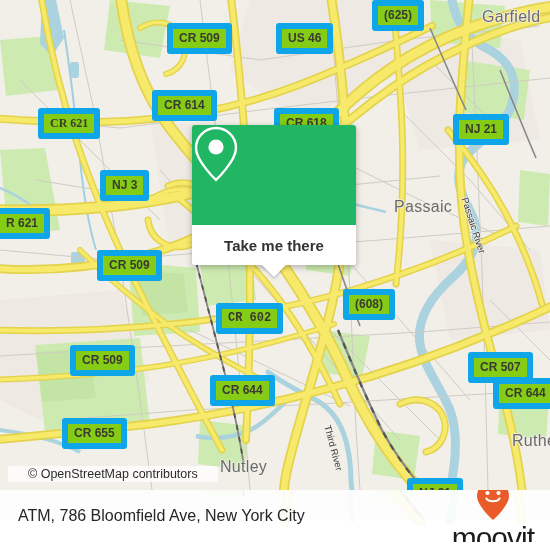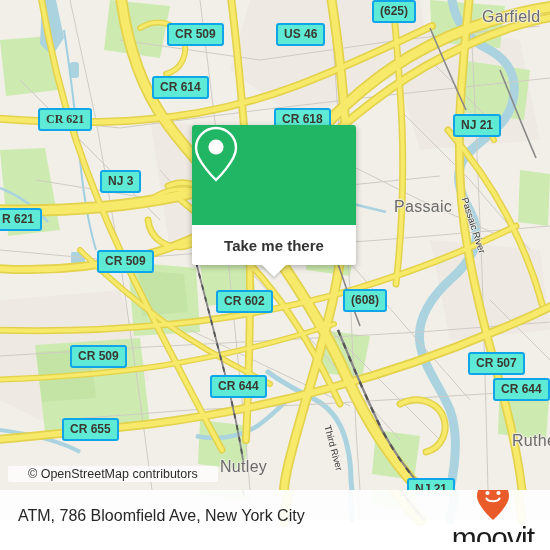--- a/index.html
+++ b/index.html
@@ -14,21 +14,21 @@
   .place{position:absolute;color:#6b6b6b;font-size:15px;letter-spacing:.3px;
          text-shadow:1px 0 1px #f2efe9,-1px 0 1px #f2efe9,0 1px 1px #f2efe9,0 -1px 1px #f2efe9;
          white-space:nowrap;pointer-events:none;}
   .place.big{font-size:16px;}
 
   
   .waterlbl{position:absolute;color:#3b3b3b;font-size:9.5px;white-space:nowrap;
             text-shadow:1px 0 1px #f2efe9,-1px 0 1px #f2efe9,0 1px 1px #f2efe9,0 -1px 1px #f2efe9;}
 
   
-  .shield{position:absolute;background:#5eead4;border:2px solid #0ea5e9;border-radius:3px;
+  .shield{position:absolute;background:#84cc16;border:6px solid #0ea5e9;border-radius:3px;
           color:#3a3a30;font-size:12px;font-weight:bold;line-height:1;
           padding:3px 6px 4px 6px;white-space:nowrap;box-sizing:border-box;}
 
   
   .card{position:absolute;left:192px;top:125px;width:164px;border-radius:3px;overflow:visible;
         box-shadow:0 2px 6px rgba(0,0,0,.28);}
   .card-top{background:#21b663;height:100px;border-radius:3px 3px 0 0;
             display:flex;align-items:center;justify-content:center;}
   .card-bottom{background:#fff;height:40px;border-radius:0 0 3px 3px;
                display:flex;align-items:center;justify-content:center;}
@@ -206,28 +206,28 @@
 
     <div>
       <div class="waterlbl" style="left:470px;top:196px;transform:rotate(72deg);transform-origin:0 0;">Passaic River</div>
       <div class="waterlbl" style="left:333px;top:424px;transform:rotate(75deg);transform-origin:0 0;">Third River</div>
     </div>
 
     <div>
       <div class="shield" style="left:167px;top:23px;">CR 509</div>
       <div class="shield" style="left:276px;top:23px;">US 46</div>
       <div class="shield" style="left:372px;top:0px;">(625)</div>
-      <div class="shield" style="left:152px;top:76px;">CR 614</div>
+      <div class="shield" style="left:152px;top:90px;">CR 614</div>
       <div class="shield" style="left:274px;top:108px;">CR 618</div>
       <div class="shield" style="left:453px;top:114px;">NJ 21</div>
       <div class="shield" style="left:38px;top:108px;font-family:Liberation Serif, serif;">CR 621</div>
       <div class="shield" style="left:100px;top:170px;">NJ 3</div>
       <div class="shield" style="left:-6px;top:208px;">R 621</div>
       <div class="shield" style="left:97px;top:250px;">CR 509</div>
-      <div class="shield" style="left:216px;top:290px;">CR 602</div>
+      <div class="shield" style="left:216px;top:303px;font-family:Liberation Mono, monospace;">CR 602</div>
       <div class="shield" style="left:343px;top:289px;">(608)</div>
       <div class="shield" style="left:70px;top:345px;">CR 509</div>
       <div class="shield" style="left:468px;top:352px;">CR 507</div>
       <div class="shield" style="left:210px;top:375px;">CR 644</div>
       <div class="shield" style="left:493px;top:378px;">CR 644</div>
       <div class="shield" style="left:62px;top:418px;">CR 655</div>
       <div class="shield" style="left:407px;top:478px;">NJ 21</div>
     </div>
 
     <div class="card">

